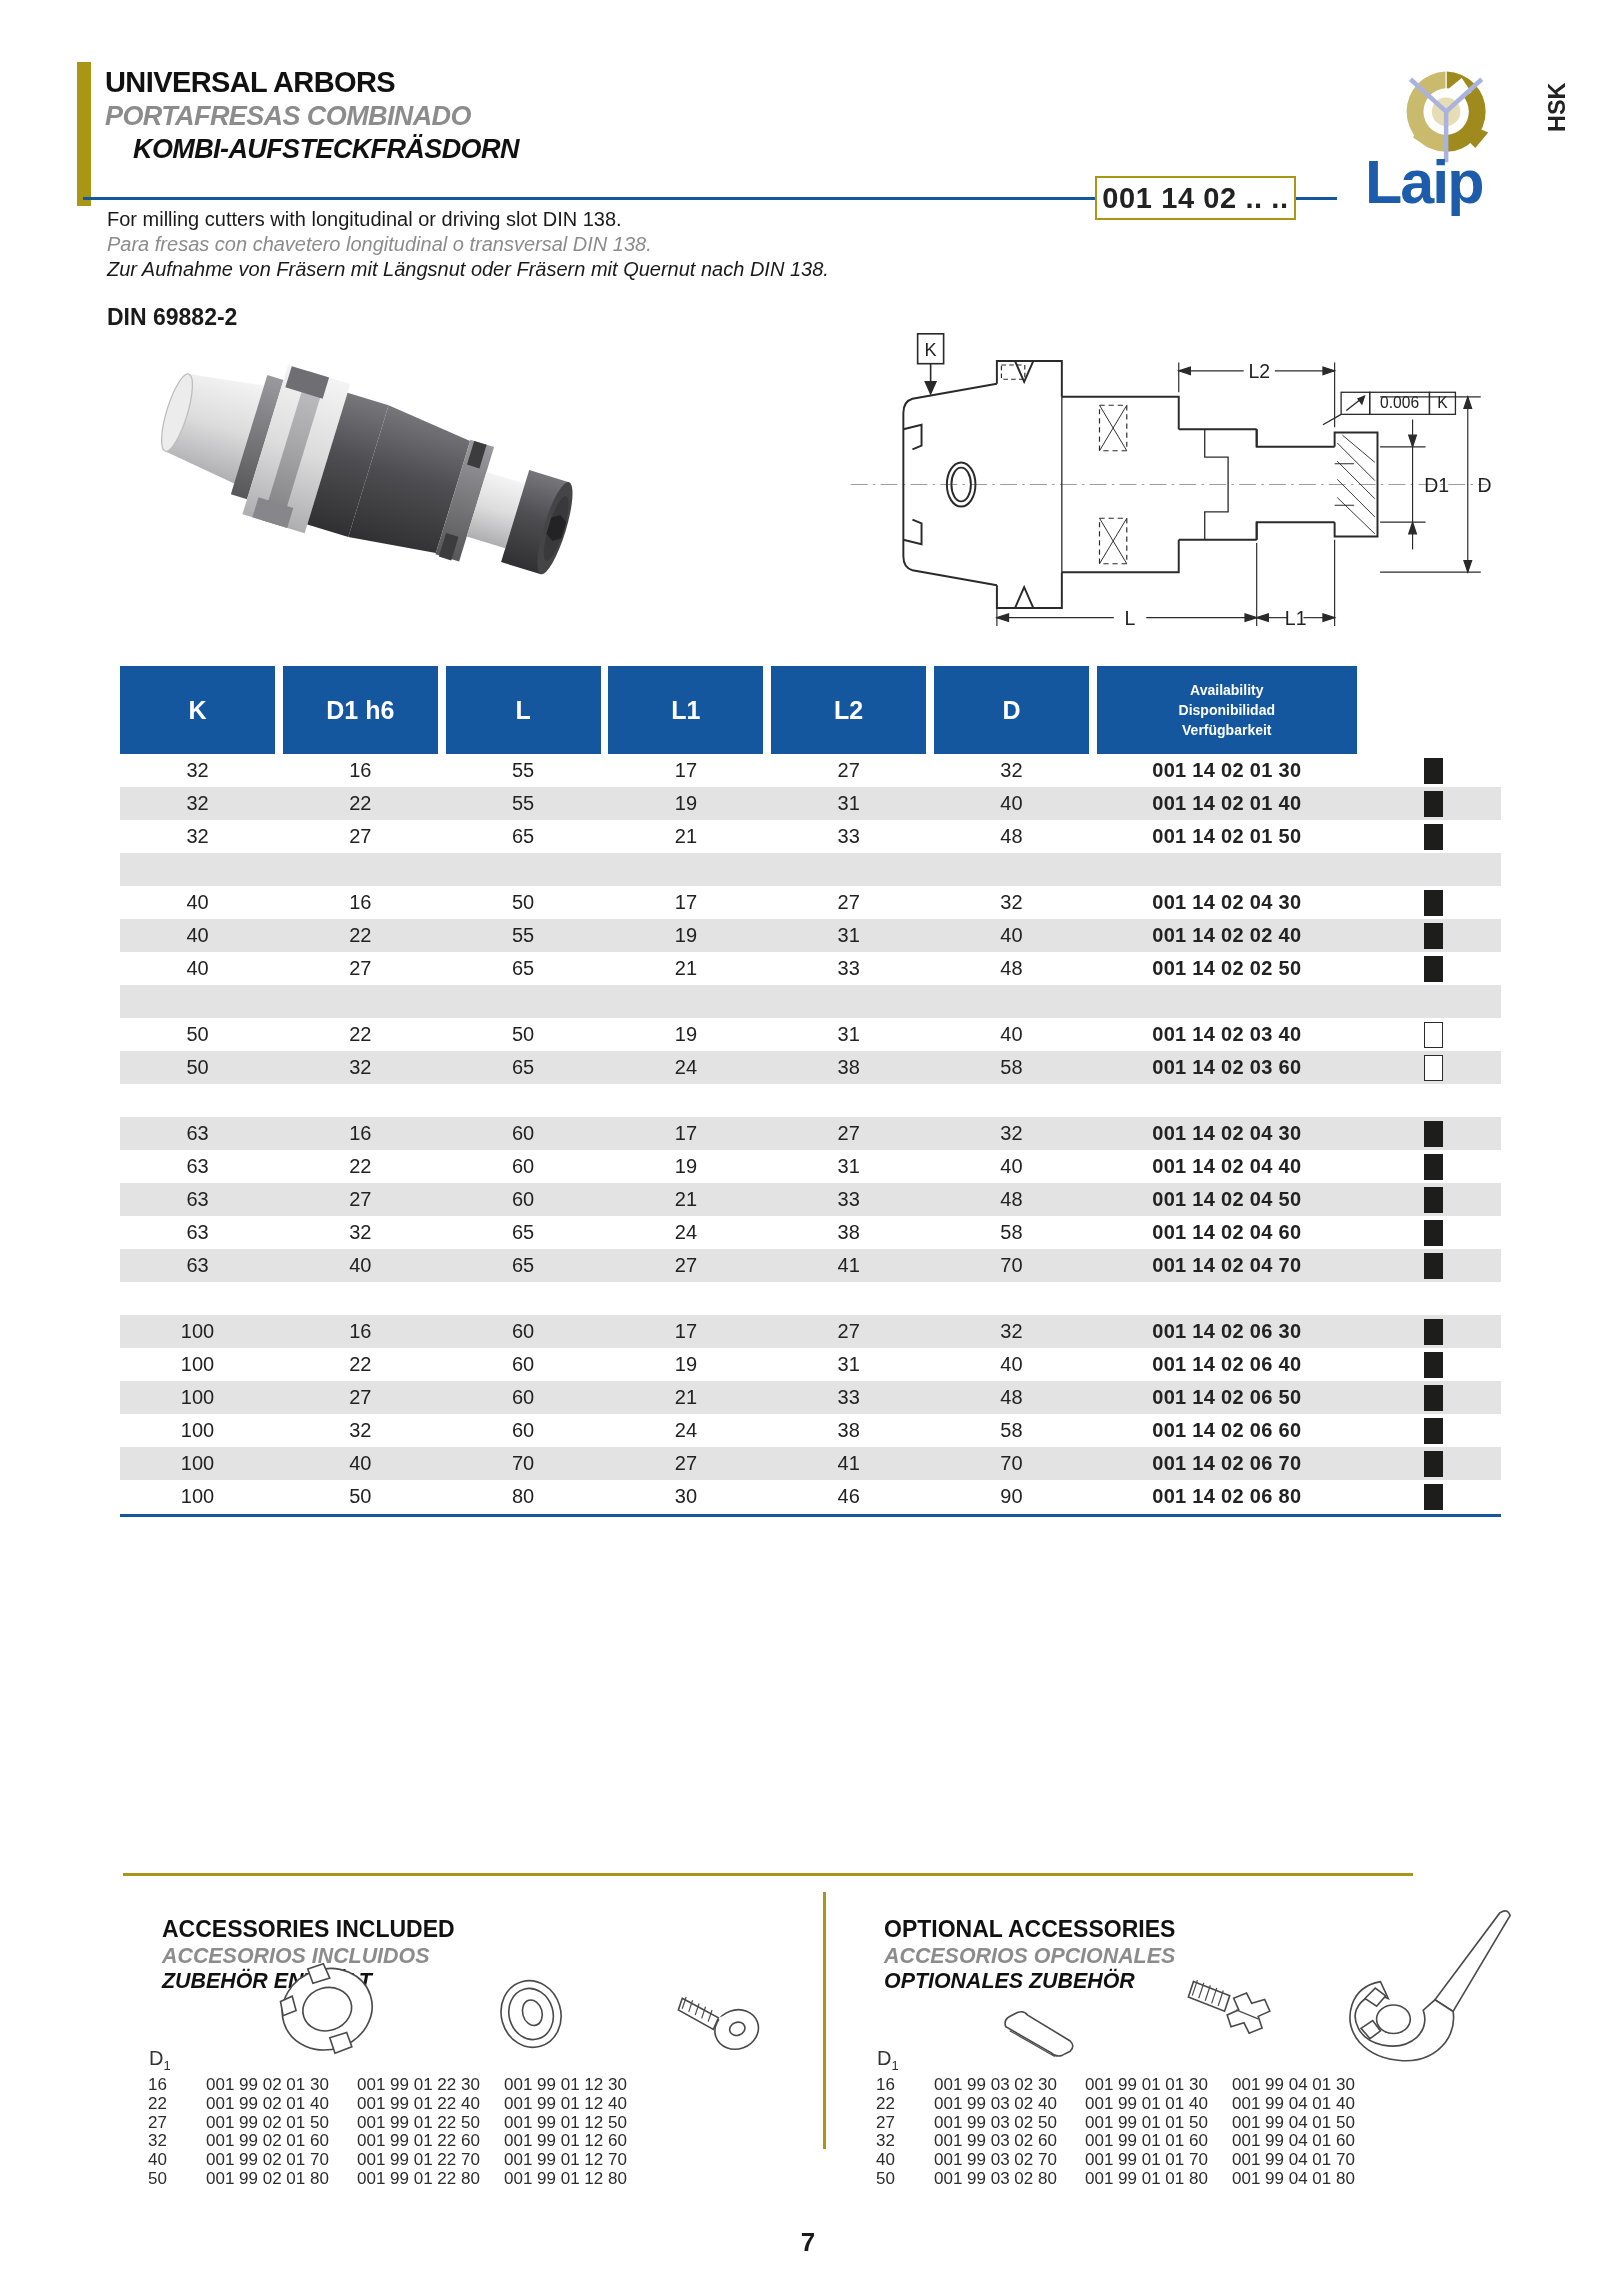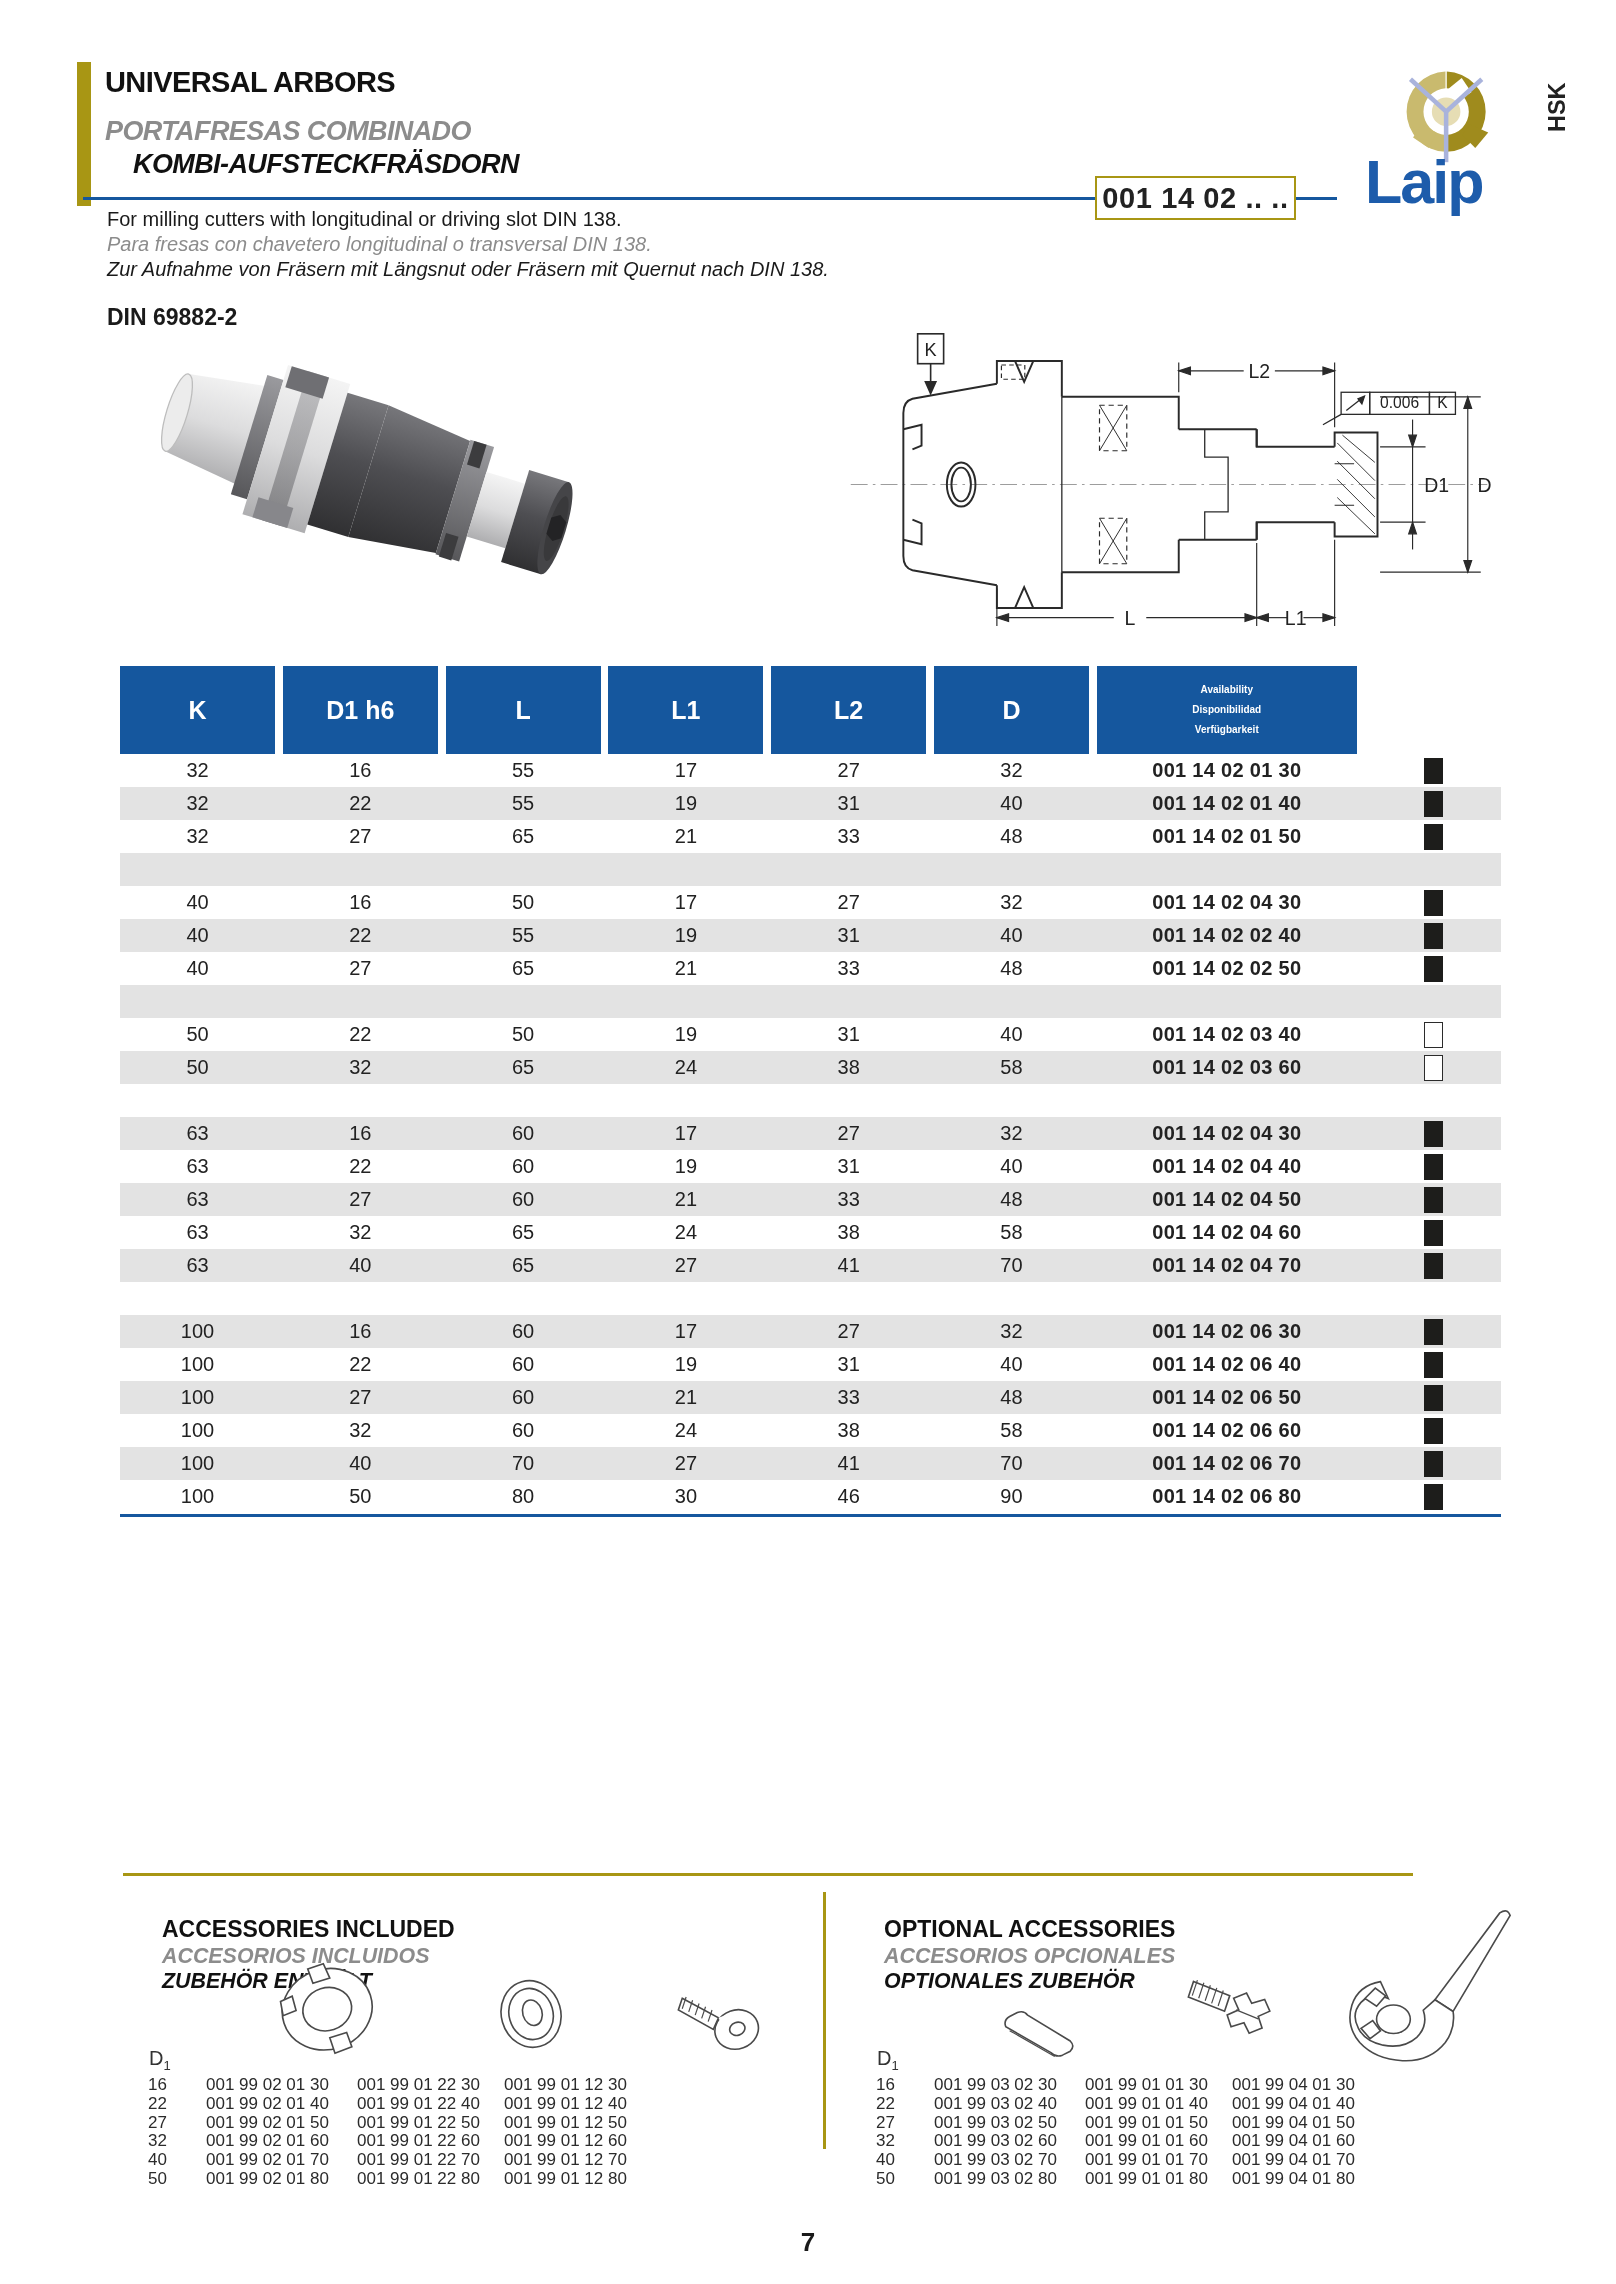--- a/index.html
+++ b/index.html
@@ -16,21 +16,21 @@
   body{
     width:1616px;height:2284px;position:relative;overflow:hidden;
     font-family:"Liberation Sans", sans-serif;color:var(--ink);
   }
   .abs{position:absolute;}
 
   
   .gold-bar{left:77px;top:62px;width:14.3px;height:144px;background:var(--gold);}
   .title-block{left:105px;top:65px;line-height:1.22;}
   .title-en{font-size:29px;font-weight:bold;letter-spacing:-0.6px;color:#111;}
-  .title-es{font-size:27px;font-weight:bold;font-style:italic;color:var(--title-gray);letter-spacing:-0.6px;margin-top:15px;}
+  .title-es{font-size:27px;font-weight:bold;font-style:italic;color:var(--title-gray);letter-spacing:-0.6px;}
   .title-de{font-size:27px;font-weight:bold;font-style:italic;color:#111;letter-spacing:-0.6px;margin-left:28px;}
   .blue-rule{left:83px;top:197px;width:1254px;height:3.2px;background:var(--accent-blue);}
   .code-box{
     left:1095px;top:176px;width:201px;height:44px;background:#fff;border:2.6px solid var(--gold);
     display:flex;align-items:center;justify-content:center;font-size:29px;font-weight:bold;letter-spacing:0.6px;color:#222;
   }
   .brand{left:1361px;top:65px;width:156px;height:162px;}
   .brand-word{position:absolute;left:3.9px;top:82px;font-size:61px;font-weight:bold;color:var(--brand-blue);letter-spacing:-1.9px;}
   .hsk-tag{left:1544px;top:62px;width:45px;height:45px;font-size:23.4px;font-weight:bold;color:#222;
     transform:rotate(-90deg) translate(-25px,0);transform-origin:center;}
@@ -42,21 +42,21 @@
   .din-label{left:107px;top:304px;font-size:23px;font-weight:bold;}
 
   
   .dim-table{left:120px;top:666px;width:1381px;}
   .trow{display:grid;grid-template-columns:155px 155px 155px 155px 155px 155px 260px 138px;column-gap:7.8px;}
   .thead-row{background:#fff;height:88px;}
   .thead-row .hcell{
     background:var(--accent-blue);color:#fff;display:flex;align-items:center;justify-content:center;
     font-size:25px;font-weight:bold;
   }
-  .hcell.avail-h{flex-direction:column;font-size:10px;line-height:20px;}
+  .hcell.avail-h{flex-direction:column;font-size:14px;line-height:20px;}
   .hcell .it{}
   .body-row{height:33px;}
   .body-row.shade,.spacer.shade{background:var(--stripe);}
   .spacer{height:33px;}
   .tcell{display:flex;align-items:center;justify-content:center;font-size:20px;color:#222;}
   .tcell.cod{font-weight:bold;letter-spacing:0.3px;}
   .marker{width:19.5px;height:26px;}
   .marker.filled{background:var(--mark);}
   .marker.empty{background:#fff;border:1.9px solid #2b2b2b;}
   .table-bottom-rule{height:3.2px;background:var(--accent-blue);margin-top:1.3px;}

